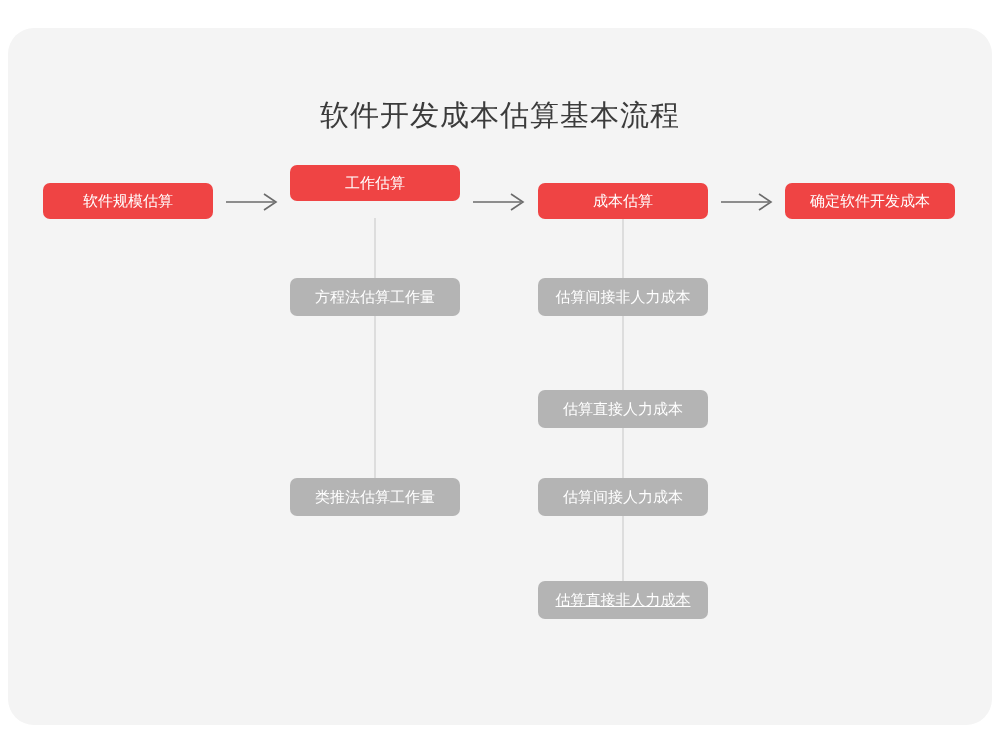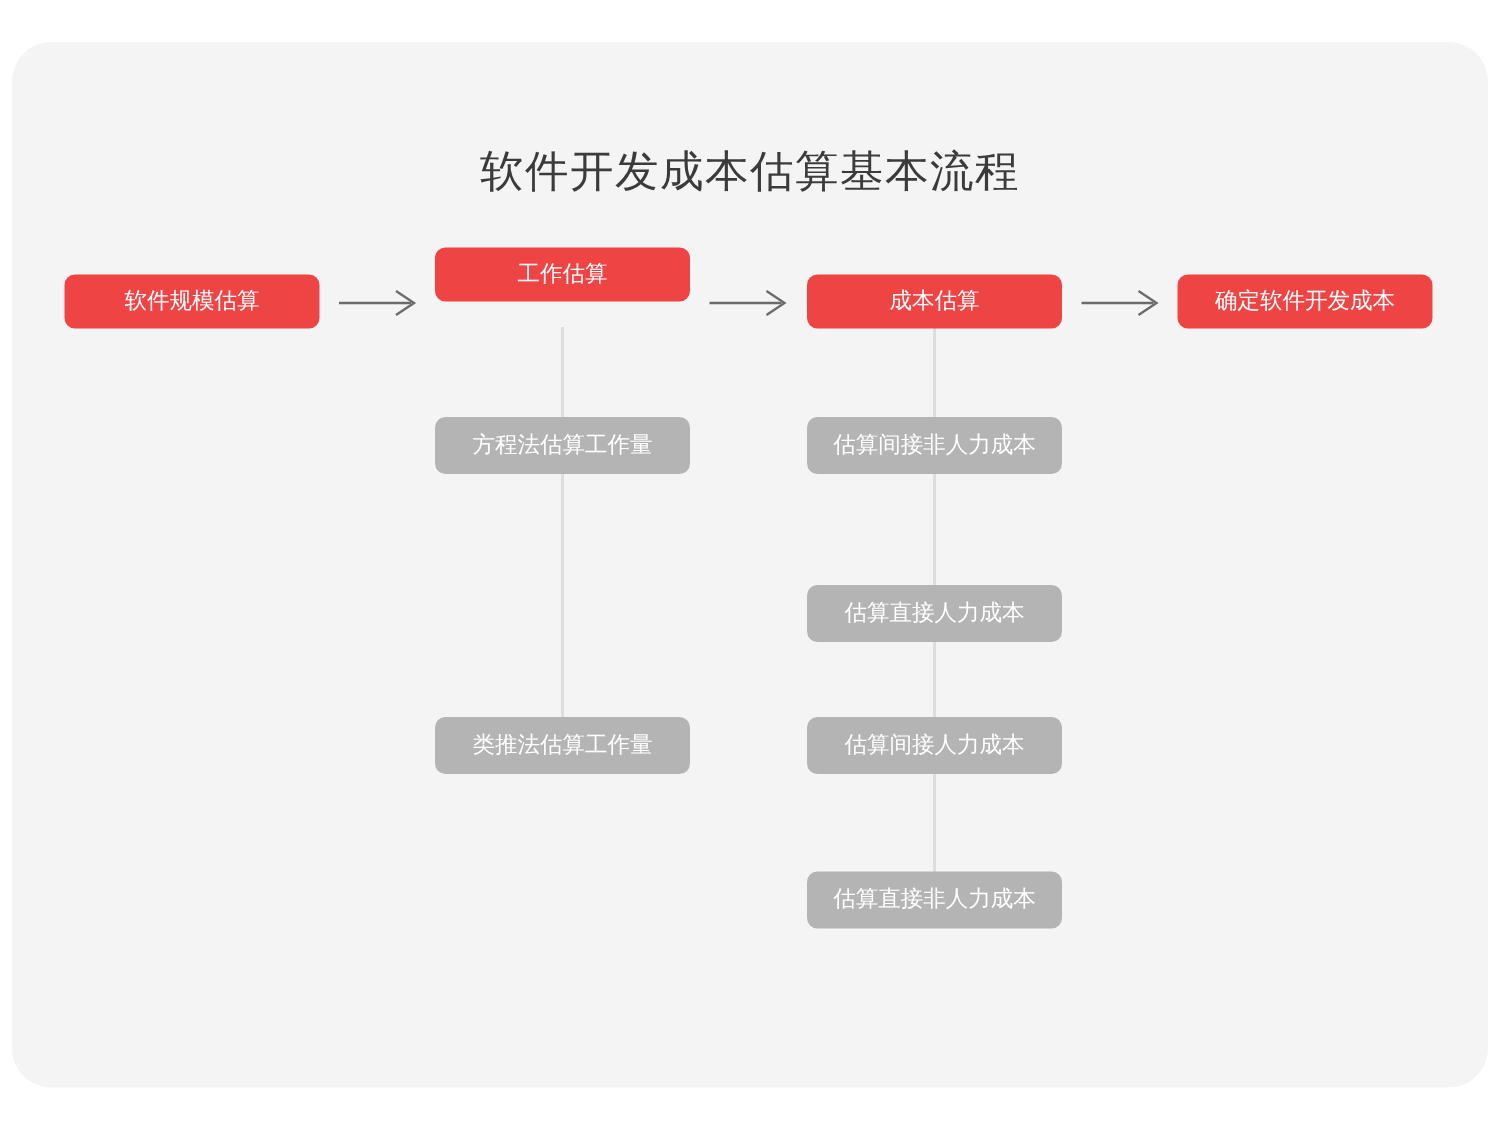--- a/index.html
+++ b/index.html
@@ -136,15 +136,15 @@
 
 
   <div class="sub-box" style="left:290px; top:478px; width:170px;">类推法估算工作量</div>
 
   <div class="sub-box" style="left:538px; top:278px; width:170px;">估算间接非人力成本</div>
 
   <div class="sub-box" style="left:538px; top:378px; width:170px;margin-top:12px;">估算直接人力成本</div>
 
   <div class="sub-box" style="left:538px; top:478px; width:170px;">估算间接人力成本</div>
 
-  <div class="sub-box" style="left:538px; top:581px; width:170px;">估算直接非人力成本</div>
+  <div class="sub-box" style="left:538px; top:581px; width:170px;text-decoration:underline;">估算直接非人力成本</div>
 
 </div>
 
 </body></html>

